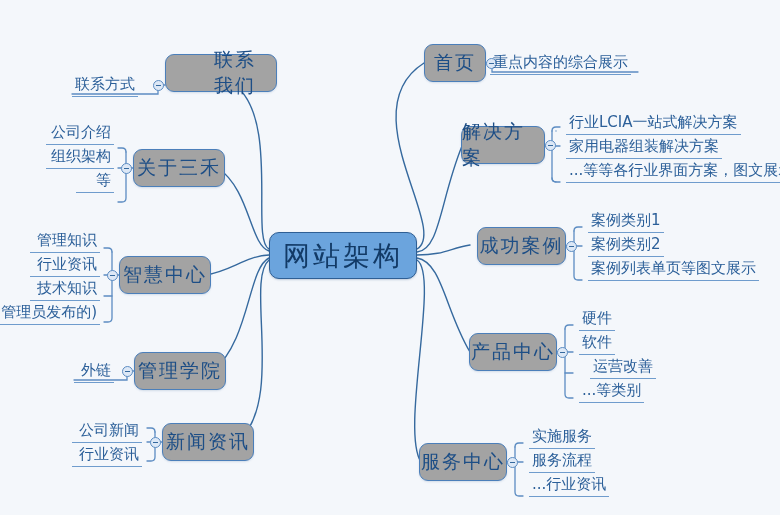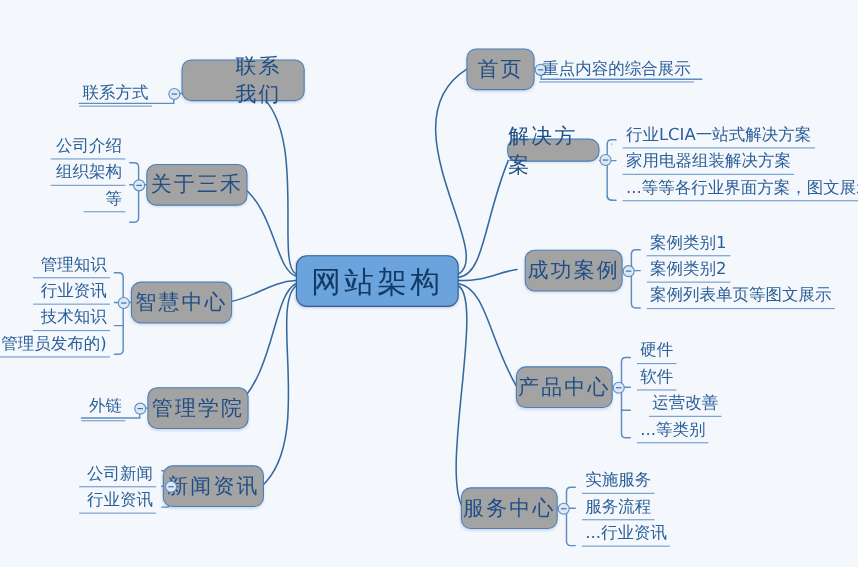--- a/index.html
+++ b/index.html
@@ -141,21 +141,21 @@
   </svg>
 
   <div class="root-node" style="left:269px;top:232px;width:148px;height:47px;">网站架构</div>
 
   <div class="topic-node" style="left:424px;top:44px;width:62px;height:38px;">首页</div>
   <div class="toggle" style="left:486px;top:58px;">
       <span class="bar"></span>
     </div>
   <div class="leaf-node" style="left:490px;top:52px;">重点内容的综合展示</div>
 
-  <div class="topic-node" style="left:461px;top:126px;width:84px;height:21px;">解决方案</div>
+  <div class="topic-node" style="left:461px;top:126px;width:84px;height:38px;">解决方案</div>
   <div class="toggle" style="left:545px;top:140px;">
       <span class="bar"></span>
     </div>
   <div class="leaf-node" style="left:566px;top:112px;">行业LCIA一站式解决方案</div>
   <div class="leaf-node" style="left:566px;top:136px;">家用电器组装解决方案</div>
   <div class="leaf-node" style="left:566px;top:160px;">...等等各行业界面方案，图文展示</div>
 
   <div class="topic-node" style="left:477px;top:227px;width:89px;height:38px;">成功案例</div>
   <div class="toggle" style="left:566px;top:241px;">
       <span class="bar"></span>
@@ -203,20 +203,20 @@
   <div class="leaf-node align-right" style="left:30px;top:254px;width:70px;">行业资讯</div>
   <div class="leaf-node align-right" style="left:30px;top:278px;width:70px;">技术知识</div>
   <div class="leaf-node align-right" style="left:-8px;top:302px;width:108px;">(管理员发布的)</div>
 
   <div class="topic-node" style="left:134px;top:352px;width:92px;height:38px;">管理学院</div>
   <div class="toggle" style="left:122px;top:366px;">
       <span class="bar"></span>
     </div>
   <div class="leaf-node align-right" style="left:74px;top:360px;width:40px;font-family:Liberation Serif, serif;">外链</div>
 
-  <div class="topic-node" style="left:148px;top:423px;width:92px;height:38px;">新闻资讯</div>
+  <div class="topic-node" style="left:162px;top:423px;width:92px;height:38px;">新闻资讯</div>
   <div class="toggle" style="left:150px;top:437px;">
       <span class="bar"></span>
     </div>
   <div class="leaf-node align-right" style="left:72px;top:420px;width:70px;">公司新闻</div>
   <div class="leaf-node align-right" style="left:72px;top:444px;width:70px;">行业资讯</div>
 
 </div>
 
 </body></html>

